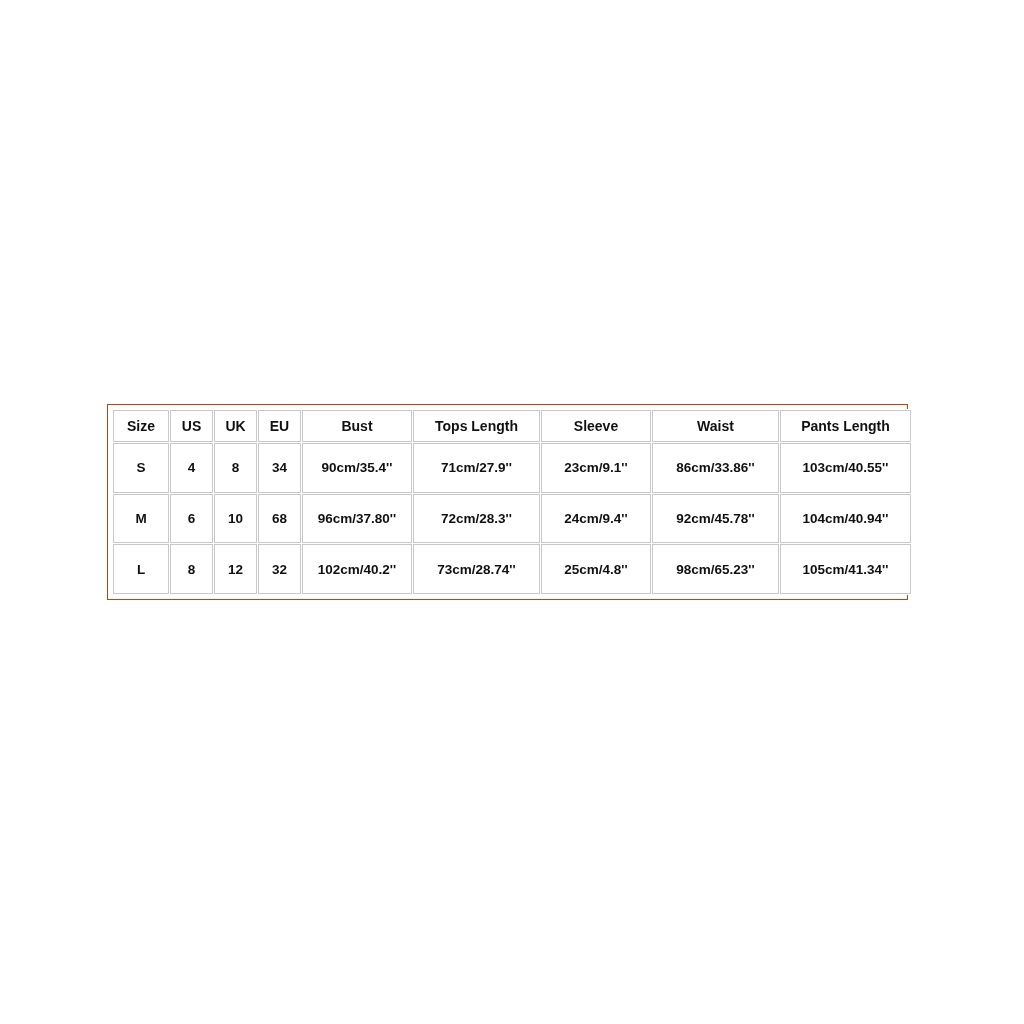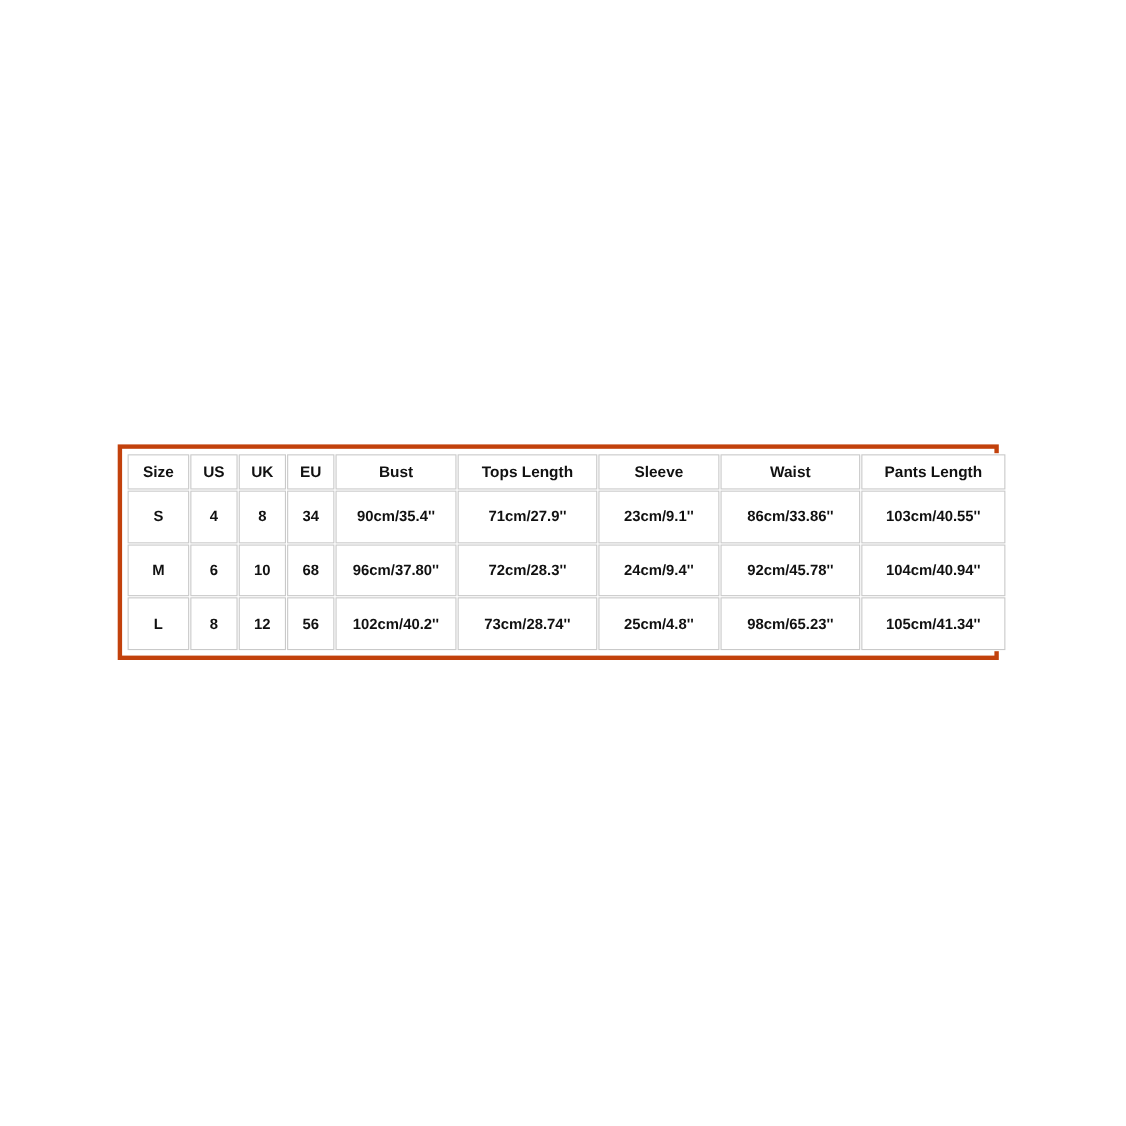--- a/index.html
+++ b/index.html
@@ -16,21 +16,21 @@
   }
 
   
   #size-chart-frame {
     position: absolute;
     left: 107px;
     top: 404px;
     width: 801px;
     height: 196px;
     box-sizing: border-box;
-    border: 4px solid #c2410c;
+    border: 1px solid #c2410c;
     background: #ffffff;
     padding: 4px;
   }
 
   table#size-chart-table {
     width: 100%;
     height: 100%;
     border-collapse: separate;
     border-spacing: 1px;
     table-layout: fixed;
@@ -117,21 +117,21 @@
         <td>96cm/37.80''</td>
         <td>72cm/28.3''</td>
         <td>24cm/9.4''</td>
         <td>92cm/45.78''</td>
         <td>104cm/40.94''</td>
       </tr>
       <tr>
         <td>L</td>
         <td>8</td>
         <td>12</td>
-        <td>56</td>
+        <td>32</td>
         <td>102cm/40.2''</td>
         <td>73cm/28.74''</td>
         <td>25cm/4.8''</td>
         <td>98cm/65.23''</td>
         <td>105cm/41.34''</td>
       </tr>
     </tbody>
   </table>
 </div>
 

